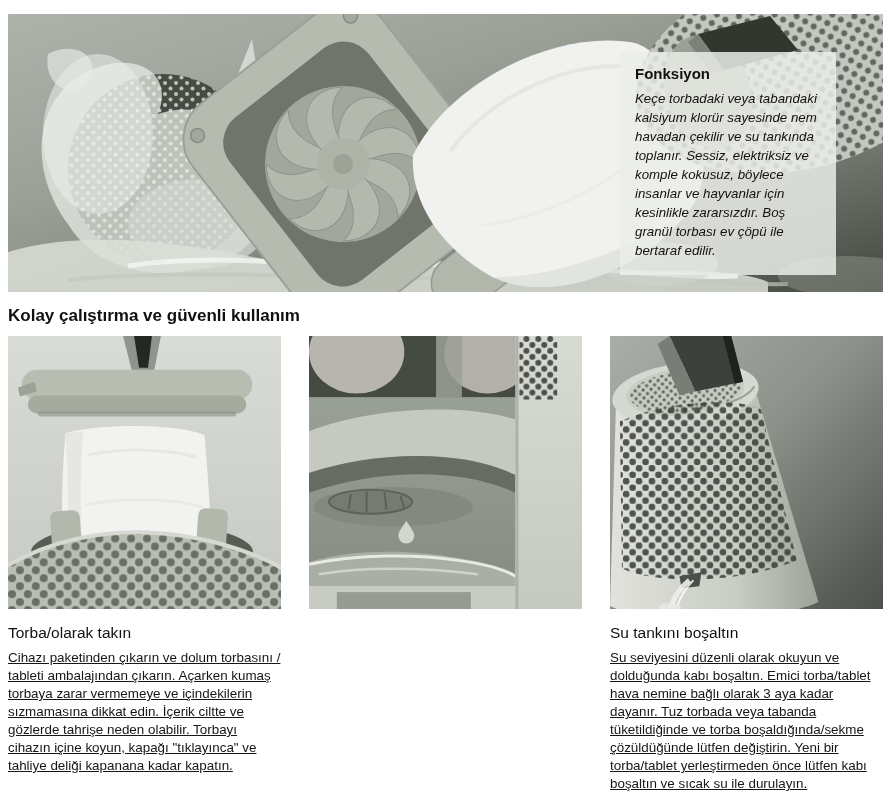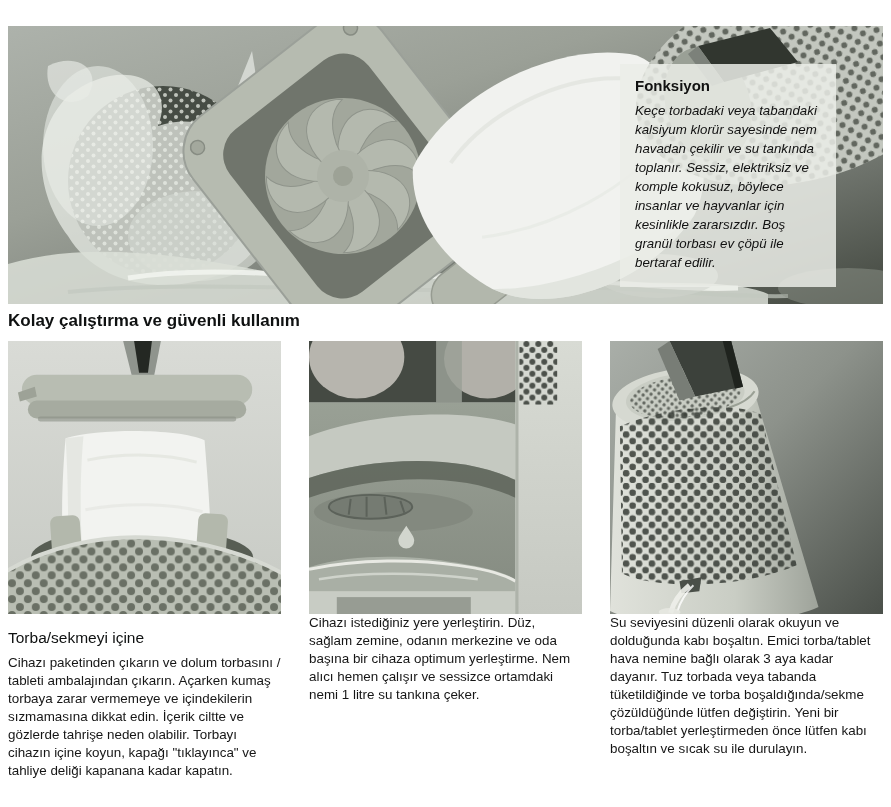--- a/index.html
+++ b/index.html
@@ -1,31 +1,31 @@
 <!DOCTYPE html>
 <html><head>
 <meta charset="utf-8">
 <style>
   html,body{margin:0;padding:0;background:#ffffff;}
   body{width:891px;font-family:"Liberation Sans","DejaVu Sans",sans-serif;color:#0f1111;}
   .wrap{padding:14px 8px 0;}
   
-  .hero{position:relative;height:278px;overflow:hidden;background:#9aa097;margin-top:12px;}
+  .hero{position:relative;height:278px;overflow:hidden;background:#9aa097;}
   .hero svg{display:block;width:100%;height:100%;}
   .overlay-card{position:absolute;top:38px;left:612px;width:216px;box-sizing:border-box;
     background:rgba(235,237,232,0.85);padding:13px 15px 15px;}
   .overlay-title{font-size:15px;font-weight:700;margin:0 0 7px;color:#111;}
   .overlay-text{font-size:13.3px;line-height:19px;margin:0;color:#111;font-style:italic;}
   
-  .section-heading{font-size:17px;font-weight:700;margin:7px 0 10px;color:#0f1111;}
+  .section-heading{font-size:17px;font-weight:700;margin:14px 0 10px;color:#0f1111;}
   .cols{display:grid;grid-template-columns:repeat(3,1fr);column-gap:28px;}
   .step-image{width:100%;aspect-ratio:1/1;display:block;overflow:hidden;}
   .step-image svg{display:block;width:100%;height:100%;}
   .step-title{font-size:15.5px;font-weight:400;margin:15px 0 7px;color:#0f1111;}
-  .step-text{font-size:13.4px;line-height:18px;margin:0 0 18px;color:#161616;}
+  .step-text{font-size:13.4px;line-height:18px;margin:0 0 18px;color:#161616;text-decoration:underline;}
 </style>
 </head>
 <body>
 
 <div class="wrap">
 
   <div class="hero">
     <svg viewBox="0 0 875 278" preserveAspectRatio="xMidYMid slice">
       <defs>
         <linearGradient id="gHero" x1="0" y1="0" x2="1" y2="1">
@@ -161,21 +161,21 @@
           <rect x="44" y="176" width="30" height="60" rx="7" fill="#b3b8ac" transform="rotate(-4 59 206)"></rect>
           <rect x="190" y="174" width="30" height="60" rx="7" fill="#b3b8ac" transform="rotate(4 205 204)"></rect>
 
           <g>
             <path d="M-5,234 C40,206 95,196 140,198 C195,200 245,216 280,236 L280,278 L-5,278 Z" fill="#b9beb3"></path>
             <path d="M-5,234 C40,206 95,196 140,198 C195,200 245,216 280,236 L280,278 L-5,278 Z" fill="url(#holesBasket)" opacity="0.85"></path>
             <path d="M-5,234 C40,206 95,196 140,198 C195,200 245,216 280,236" stroke="#d6d9d2" stroke-width="4" fill="none"></path>
           </g>
         </svg>
       </div>
-      <p class="step-title">Torba/sekmeyi içine</p>
+      <p class="step-title">Torba/olarak takın</p>
       <p class="step-text">Cihazı paketinden çıkarın ve dolum torbasını / tableti ambalajından çıkarın. Açarken kumaş torbaya zarar vermemeye ve içindekilerin sızmamasına dikkat edin. İçerik ciltte ve gözlerde tahrişe neden olabilir. Torbayı cihazın içine koyun, kapağı "tıklayınca" ve tahliye deliği kapanana kadar kapatın.</p>
     </div>
 
     <div class="col">
       <div class="step-image">
         <svg viewBox="0 0 275 275" preserveAspectRatio="none">
           <defs>
             <linearGradient id="gWall" x1="0" y1="0" x2="0" y2="1">
               <stop offset="0" stop-color="#d8dbd4"></stop>
                 <stop offset="1" stop-color="#c6c9c2"></stop>
@@ -220,21 +220,20 @@
           <rect x="0" y="252" width="208" height="23" fill="#c8ccc4"></rect>
           <rect x="28" y="258" width="135" height="17" fill="#6f746c" opacity="0.55"></rect>
 
           <g>
             <rect x="208" y="0" width="67" height="275" fill="url(#gWall)"></rect>
             <rect x="208" y="0" width="3" height="275" fill="#aeb3aa"></rect>
             <rect x="212" y="0" width="38" height="64" fill="url(#holesWall)" opacity="0.9"></rect>
           </g>
         </svg>
       </div>
-      <p class="step-text">Cihazı istediğiniz yere yerleştirin. Düz, sağlam zemine, odanın merkezine ve oda başına bir cihaza optimum yerleştirme. Nem alıcı hemen çalışır ve sessizce ortamdaki nemi 1 litre su tankına çeker.</p>
     </div>
 
     <div class="col">
       <div class="step-image">
         <svg viewBox="0 0 275 275" preserveAspectRatio="none">
           <defs>
             <linearGradient id="g3" x1="0" y1="0" x2="1" y2="1">
               <stop offset="0" stop-color="#a9aea8"></stop>
                 <stop offset="0.45" stop-color="#8d928b"></stop>
               <stop offset="1" stop-color="#4b504a"></stop>
@@ -275,17 +274,18 @@
 
             <g>
               <polygon points="70,242 92,238 90,252 72,254" fill="#4a4f48"></polygon>
               <path d="M80,246 C70,254 64,263 61,274" stroke="#eef0ea" stroke-width="5" fill="none" opacity="0.9"></path>
               <path d="M84,246 C76,254 71,262 68,272" stroke="#ffffff" stroke-width="2" fill="none" opacity="0.8"></path>
               <ellipse cx="60" cy="273" rx="11" ry="4" fill="#e8eae4" opacity="0.8"></ellipse>
             </g>
           </g>
         </svg>
       </div>
+      <p class="step-title">Su tankını boşaltın</p>
       <p class="step-text">Su seviyesini düzenli olarak okuyun ve dolduğunda kabı boşaltın. Emici torba/tablet hava nemine bağlı olarak 3 aya kadar dayanır. Tuz torbada veya tabanda tüketildiğinde ve torba boşaldığında/sekme çözüldüğünde lütfen değiştirin. Yeni bir torba/tablet yerleştirmeden önce lütfen kabı boşaltın ve sıcak su ile durulayın.</p>
     </div>
 
   </div>
 </div>
 
 </body></html>

